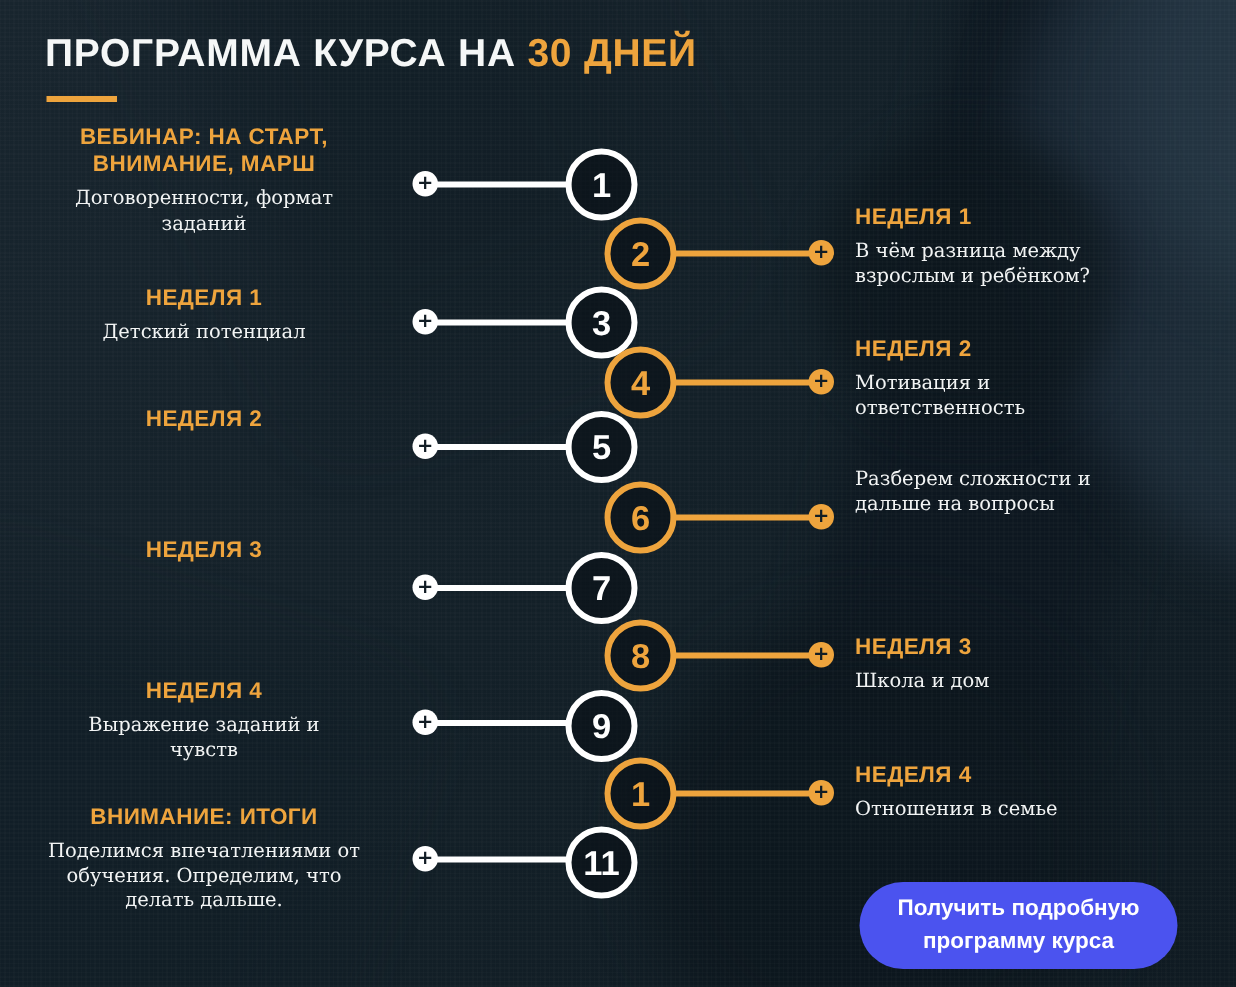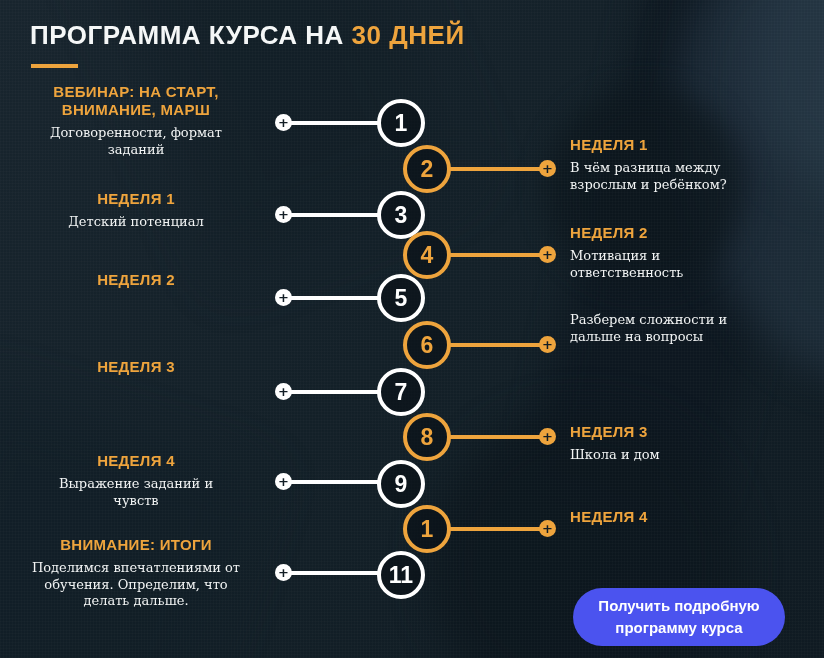--- a/index.html
+++ b/index.html
@@ -128,20 +128,21 @@
     <div class="h">НЕДЕЛЯ 3</div>
     <div class="b">Школа и дом</div>
   </div>
   <div class="txt left" id="t9">
     <div class="h">НЕДЕЛЯ 4</div>
     <div class="b">Выражение заданий и
 чувств</div>
   </div>
   <div class="txt right" id="t10">
     <div class="h">НЕДЕЛЯ 4</div>
+    <div class="b">Отношения в семье</div>
   </div>
   <div class="txt left" id="t11">
     <div class="h">ВНИМАНИЕ: ИТОГИ</div>
     <div class="b">Поделимся впечатлениями от
 обучения. Определим, что
 делать дальше.</div>
   </div>
 
   <div class="line" id="l1"></div>
   <div class="line even" id="l2"></div>

